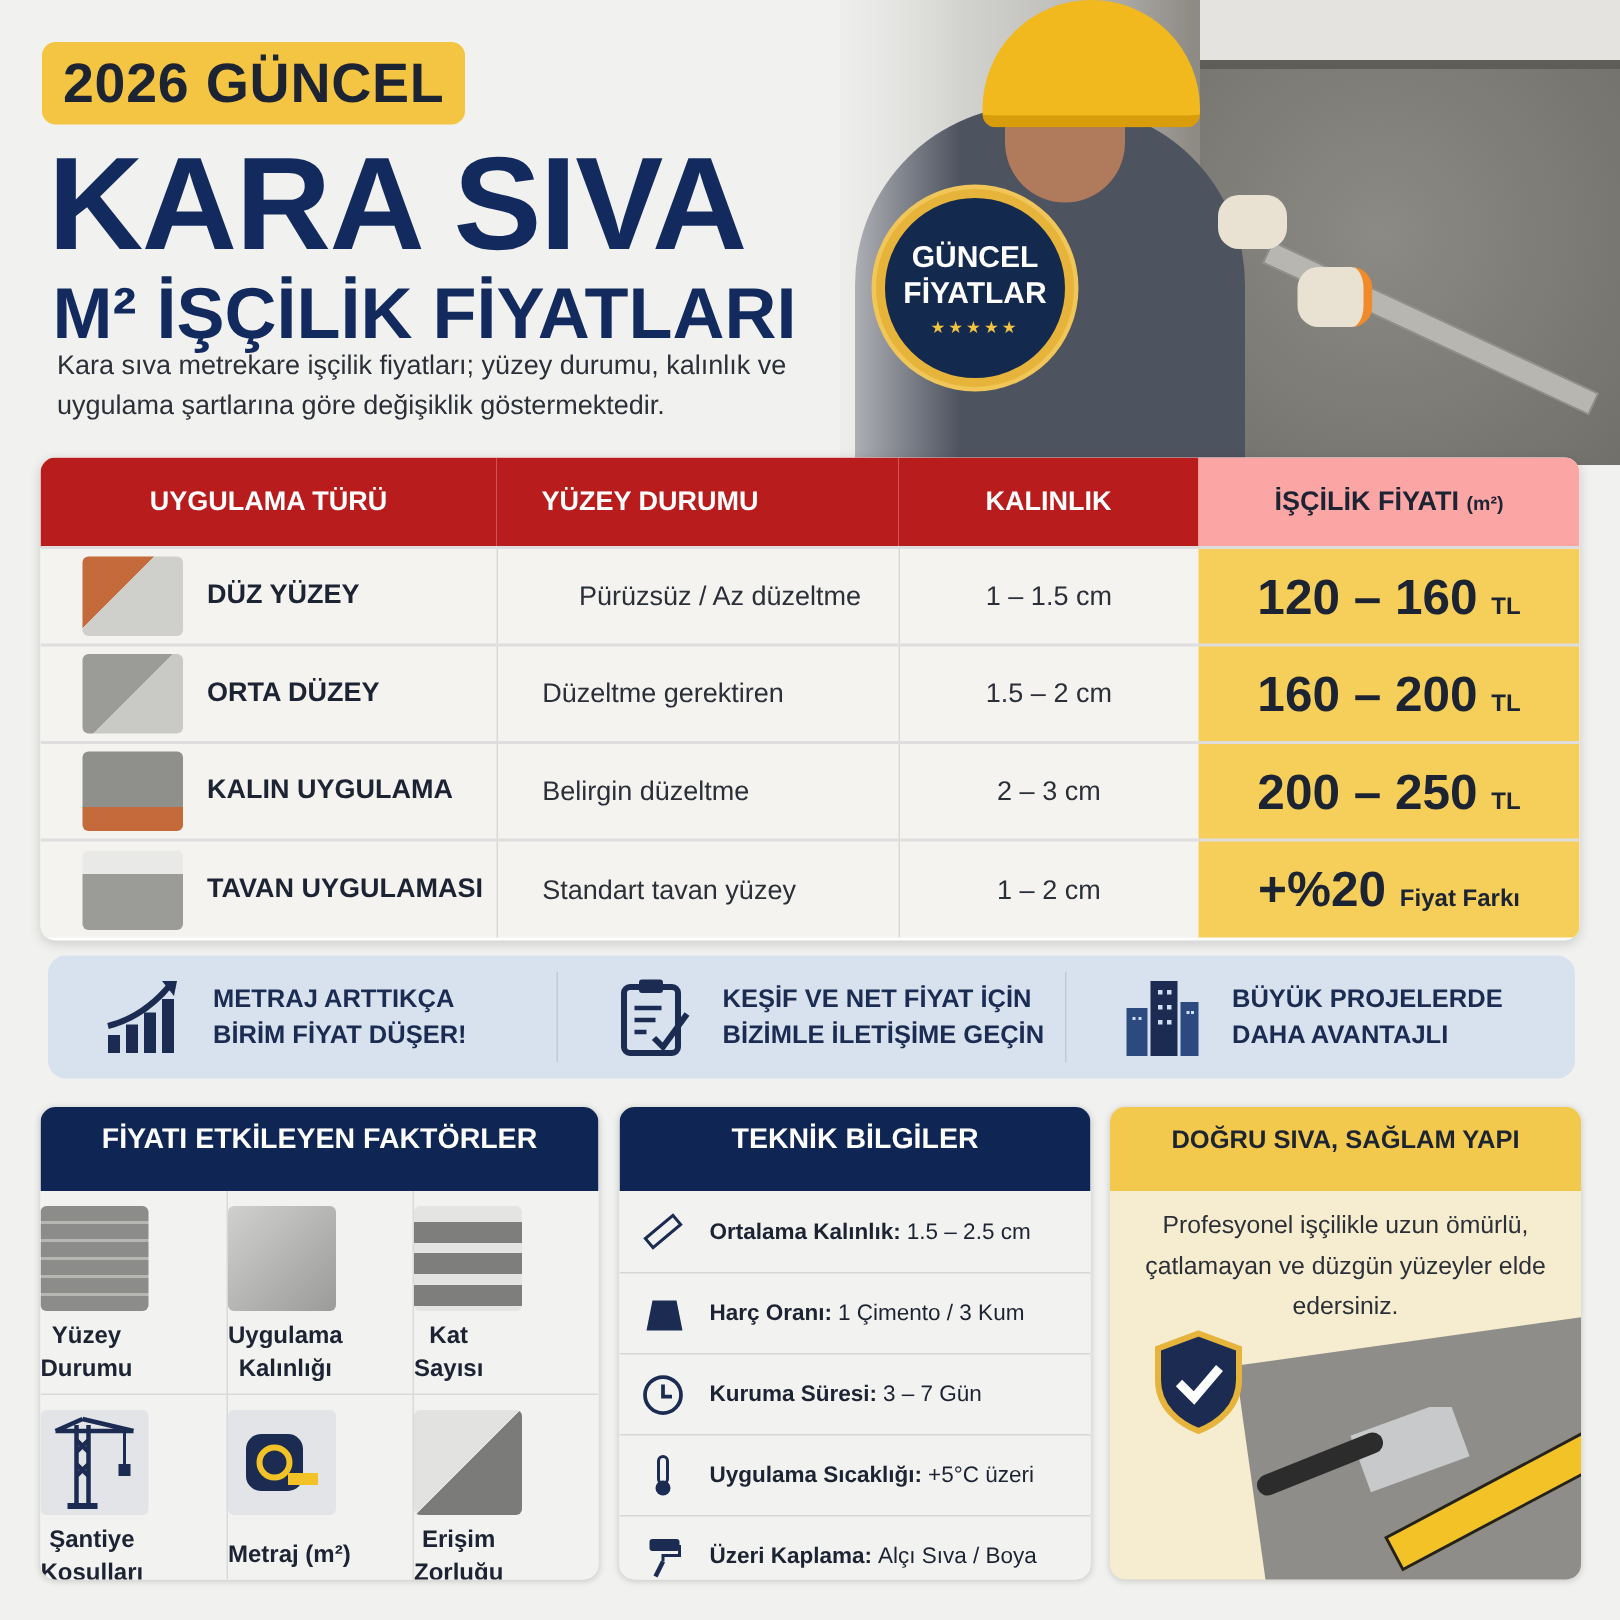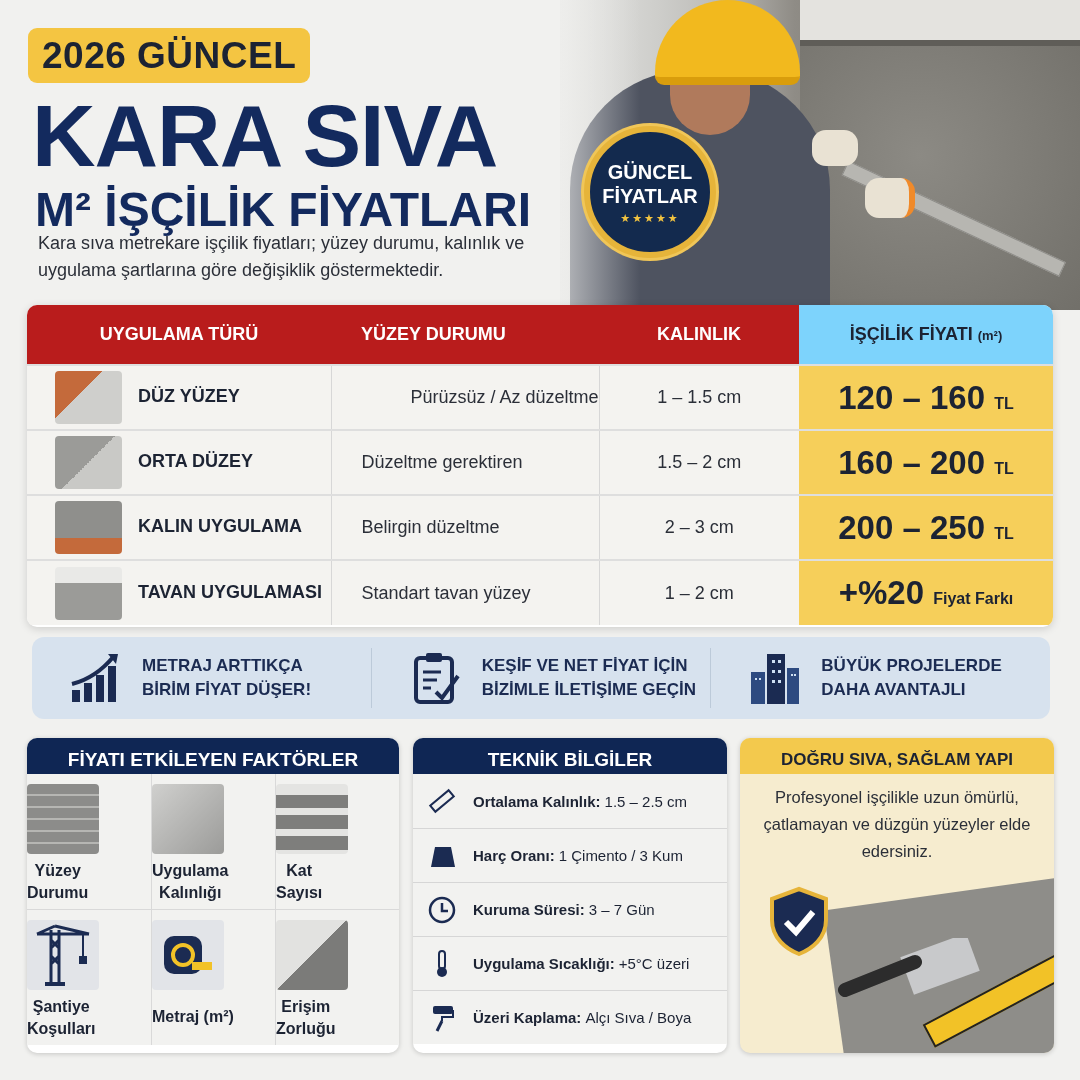--- a/index.html
+++ b/index.html
@@ -17,38 +17,38 @@
 .tag{position:absolute;left:28px;top:28px;height:55px;padding:0 14px;background:#f4c542;border-radius:9px;font-weight:800;font-size:37px;line-height:55px;color:#1c2333;letter-spacing:.5px}
 .title1{position:absolute;left:32px;top:88px;font-weight:900;font-size:88px;line-height:95px;color:#132a5e;letter-spacing:-1px}
 .title2{position:absolute;left:35px;top:180px;font-weight:900;font-size:48px;line-height:60px;color:#132a5e}
 .subtitle{position:absolute;left:38px;top:230px;width:520px;font-size:18px;line-height:27px;color:#2b2f38}
 .badge{position:absolute;left:584px;top:126px;width:132px;height:132px;border-radius:50%;background:#132a4e;border:6px solid #e6b43a;box-shadow:0 0 0 3px #f0c658;color:#fff;text-align:center;padding-top:28px}
 .badge .l1,.badge .l2{font-weight:800;font-size:20px;line-height:24px;display:block}
 .badge .stars{color:#f2c340;font-size:11px;letter-spacing:2px;margin-top:4px;display:block}
 .table-card{position:absolute;left:27px;top:305px;width:1026px;height:322px;background:#fff;border-radius:10px;box-shadow:0 2px 8px rgba(0,0,0,.15);overflow:hidden}
 table{border-collapse:collapse;width:100%}
 th{height:60px;background:#b91c1c;color:#fff;font-weight:800;font-size:18px;text-align:center}
-th.price{background:#7dd3fc;color:#1c2333}
+th.price{background:#fca5a5;color:#1c2333}
 th.price small{font-size:13px}
 td{height:65px;border-top:2px solid #dedede;font-size:18px;color:#2b2f38;text-align:center;background:#f4f3f0}
 td+td{border-left:1px solid #d7d7d7}
 td.type{text-align:left;padding-left:28px;font-weight:800;color:#1c2333}
 td.type .thumb{display:inline-block;vertical-align:middle;width:67px;height:53px;border-radius:4px;margin-right:16px;background:linear-gradient(135deg,#c46a3b 0 40%,#cfcfcc 40% 100%)}
 td.type .thumb.g{background:linear-gradient(135deg,#9b9b98 0 50%,#c9c9c6 50%)}
 td.type .thumb.k{background:linear-gradient(180deg,#8f8f8c 0 70%,#c46a3b 70%)}
 td.type .thumb.t{background:linear-gradient(180deg,#e9e9e7 0 30%,#9b9b98 30%)}
 td.price{background:#f6cf5a;font-weight:800;font-size:33px;color:#1c2333;border-left:none}
 td.price .unit{font-size:16px}
 .banner{position:absolute;left:32px;top:637px;width:1018px;height:82px;background:#d7e2ee;border-radius:12px;display:flex;align-items:center}
 .banner .item{flex:1;display:flex;align-items:center;padding-left:36px;height:60px}
 .banner .item+.item{border-left:1px solid #bccad9}
 .banner .ico{width:56px;height:56px;margin-right:18px;flex-shrink:0}
 .banner .txt{font-weight:800;font-size:17px;line-height:24px;color:#1b2b52}
 .card{position:absolute;top:738px;height:315px;background:#fff;border-radius:10px;box-shadow:0 1px 5px rgba(0,0,0,.18);overflow:hidden}
-.card h3{height:36px;background:#0f2654;color:#fff;font-weight:800;font-size:19px;line-height:44px;text-align:center}
+.card h3{height:56px;background:#0f2654;color:#fff;font-weight:800;font-size:19px;line-height:44px;text-align:center}
 .factors{left:27px;width:372px}
 .fgrid{display:grid;grid-template-columns:repeat(3,1fr);grid-template-rows:1fr 1fr;height:271px;background:#f2f2f0}
 .fcell{display:flex;flex-direction:column;align-items:flex-start;padding-top:10px}
 .fcell:nth-child(-n+3){border-bottom:1px solid #d9d9d9}
 .fcell:not(:nth-child(3n+1)){border-left:1px solid #d9d9d9}
 .fimg{width:72px;height:70px;border-radius:4px;background:#dcdcda;margin-bottom:6px}
 .fimg.brick{background:repeating-linear-gradient(0deg,#8c8c8a 0 10px,#b6b6b3 10px 12px)}
 .fimg.trowel{background:linear-gradient(135deg,#d0d0ce,#9b9b99)}
 .fimg.layers{background:linear-gradient(180deg,#e4e4e2 0 15%,#7e7e7c 15% 35%,#e4e4e2 35% 45%,#7e7e7c 45% 65%,#e4e4e2 65% 75%,#7e7e7c 75% 95%,#e4e4e2 95%)}
 .fimg.crane,.fimg.tape{background:#e2e4e8}
@@ -103,21 +103,21 @@
       </colgroup>
     <tbody>
         <tr>
       <th>UYGULAMA TÜRÜ</th>
       <th style="text-align:left;padding-left:30px">YÜZEY DURUMU</th>
       <th>KALINLIK</th>
       <th class="price"><span>İŞÇİLİK FİYATI</span> <small>(m²)</small></th>
     </tr>
     <tr>
       <td class="type"><span class="thumb"></span><span>DÜZ YÜZEY</span></td>
-      <td style="text-align:right;padding-left:30px">Pürüzsüz / Az düzeltme</td>
+      <td style="text-align:center;padding-left:30px">Pürüzsüz / Az düzeltme</td>
       <td>1 – 1.5 cm</td>
       <td class="price"><span>120 – 160</span> <span class="unit">TL</span></td>
     </tr>
     <tr>
       <td class="type"><span class="thumb g"></span><span>ORTA DÜZEY</span></td>
       <td style="text-align:left;padding-left:30px">Düzeltme gerektiren</td>
       <td>1.5 – 2 cm</td>
       <td class="price"><span>160 – 200</span> <span class="unit">TL</span></td>
     </tr>
     <tr>

